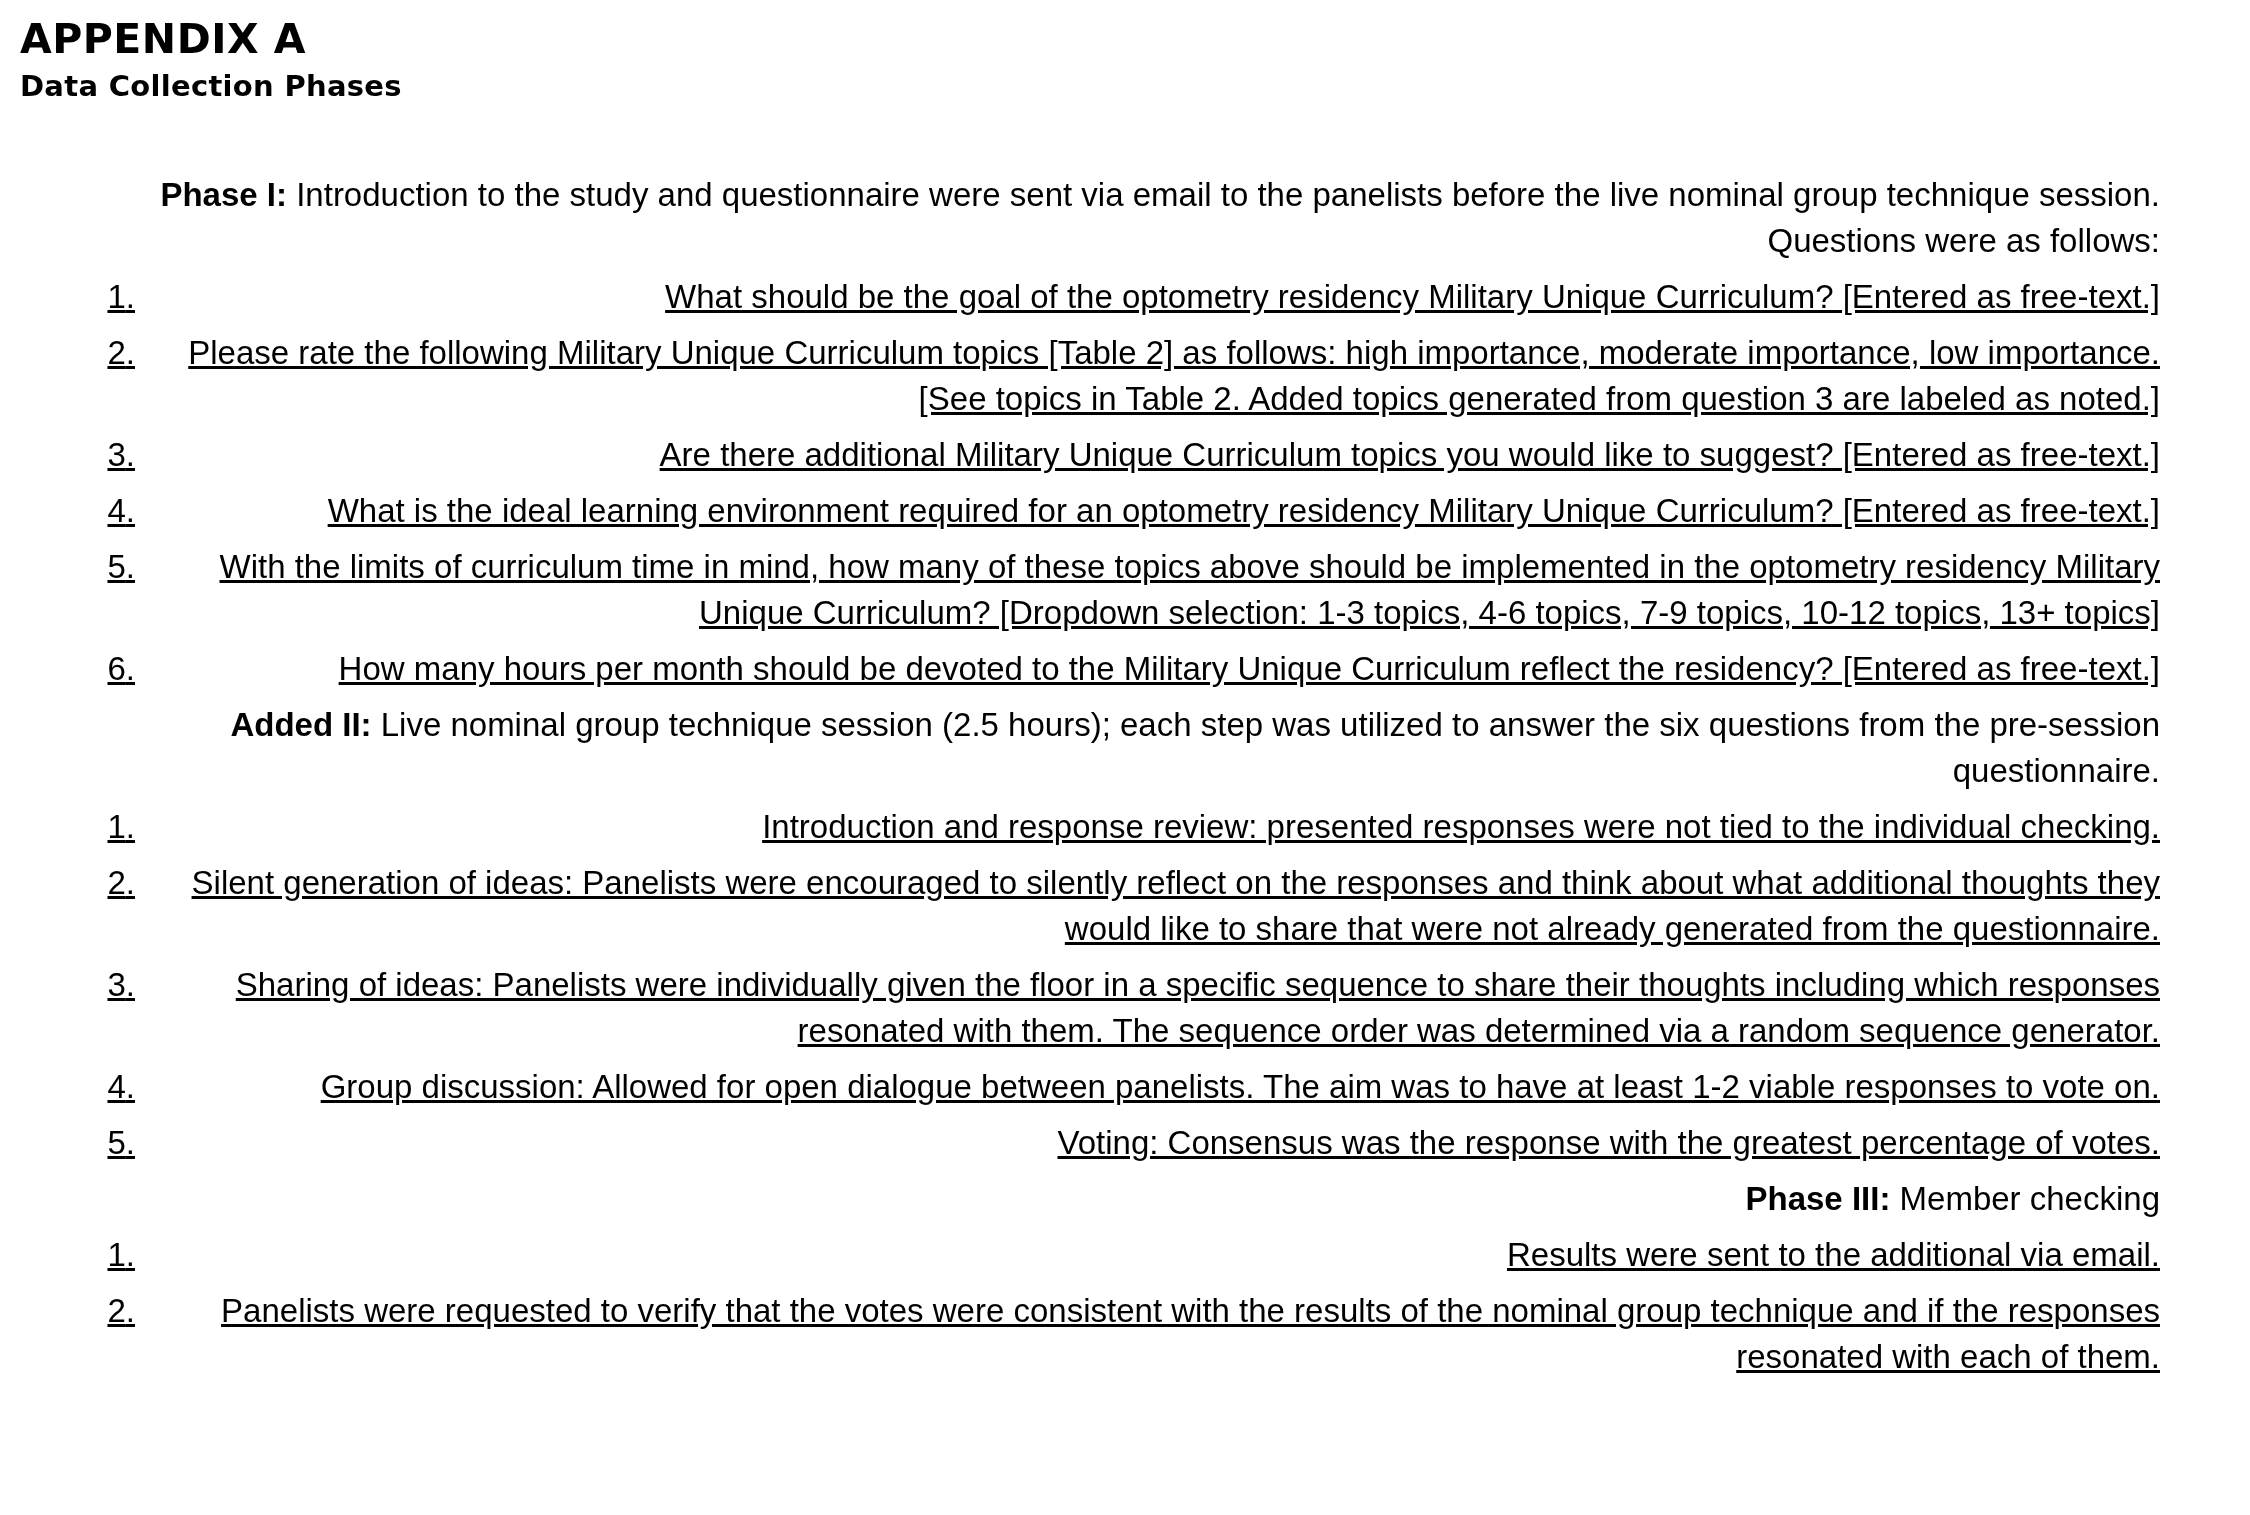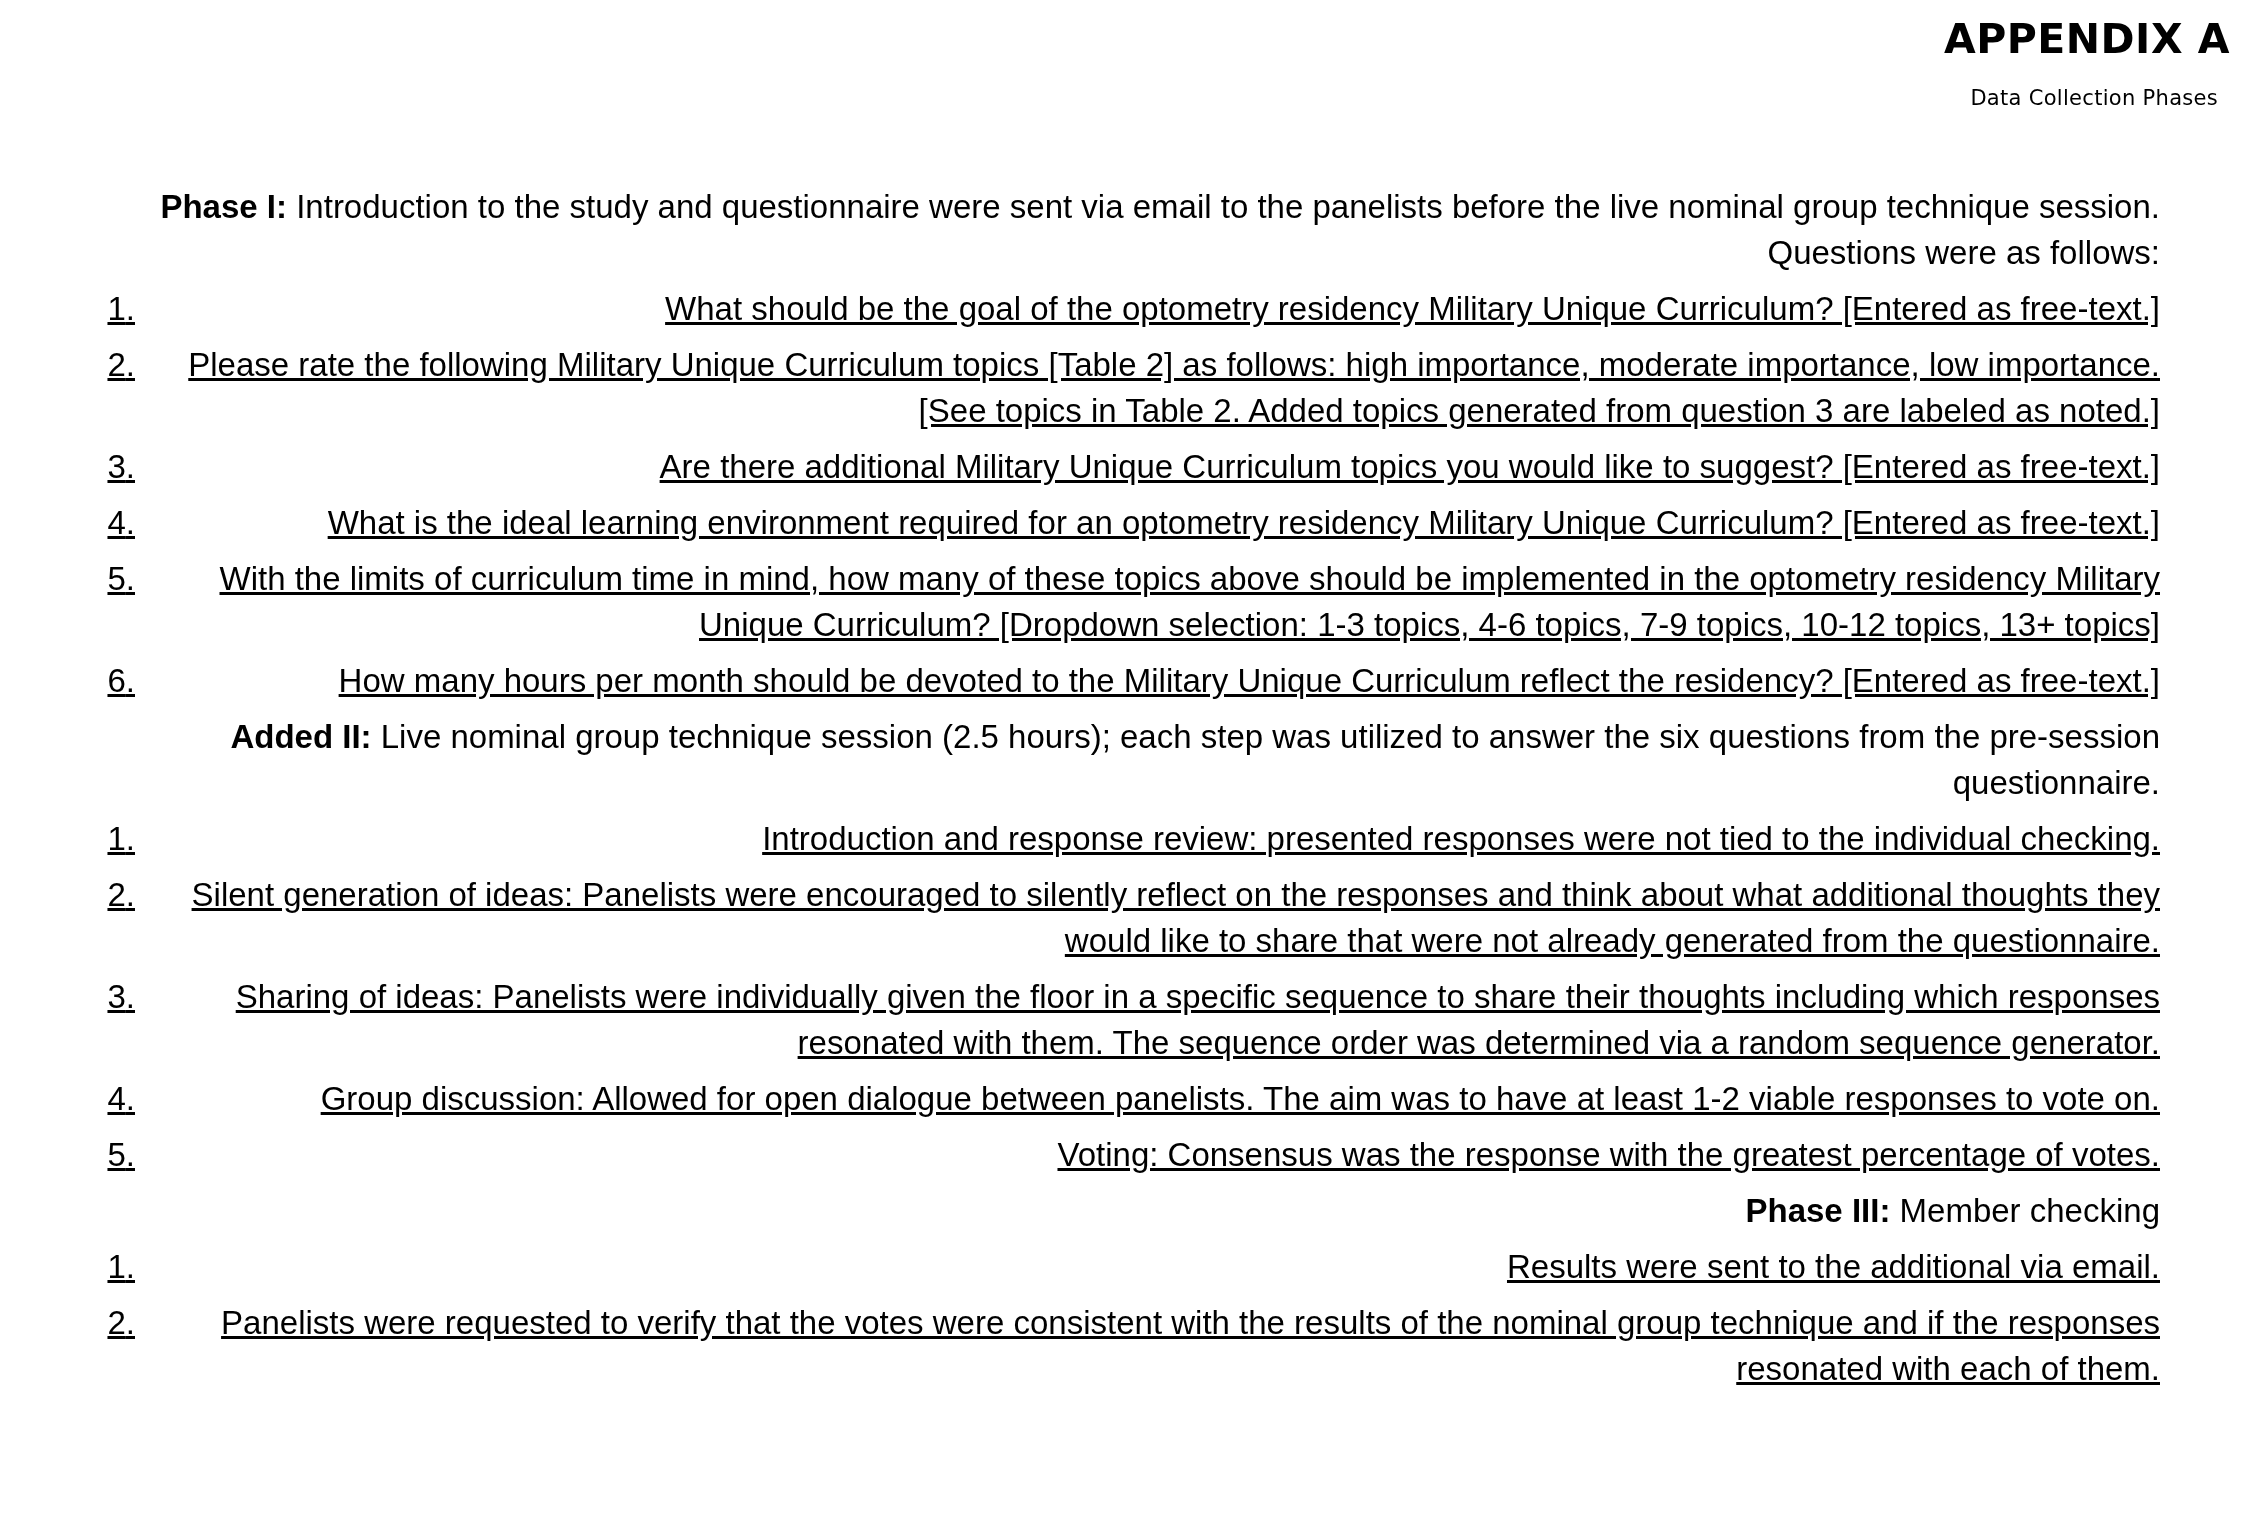--- a/index.html
+++ b/index.html
@@ -14,38 +14,38 @@
     background: #ffffff;
     color: #000000;
     font-family: "Liberation Sans", sans-serif;
     font-size: 33px;
     line-height: 46px;
     overflow: hidden;
     box-sizing: border-box;
     padding: 8px 20px 0 20px;
   }
   .doc-header {
-    text-align: right;
+    text-align: left;
     margin: 6px 0 64px 0;
   }
   .doc-title {
     font-family: "DejaVu Sans", sans-serif;
     font-weight: 700;
     font-size: 41px;
     line-height: 50px;
     letter-spacing: 0.5px;
     margin: 0;
   }
   .doc-subtitle {
     font-family: "DejaVu Sans", sans-serif;
-    font-weight: 400;
-    font-size: 21px;
+    font-weight: 700;
+    font-size: 29px;
     line-height: 44px;
     letter-spacing: 0.3px;
-    margin: 12px;
+    margin: 0;
   }
   .content {
     max-width: 2140px;
     text-align: right;
   }
   .phase-intro {
     margin: 10px 0;
   }
   .phase-intro strong {
     font-weight: 700;

